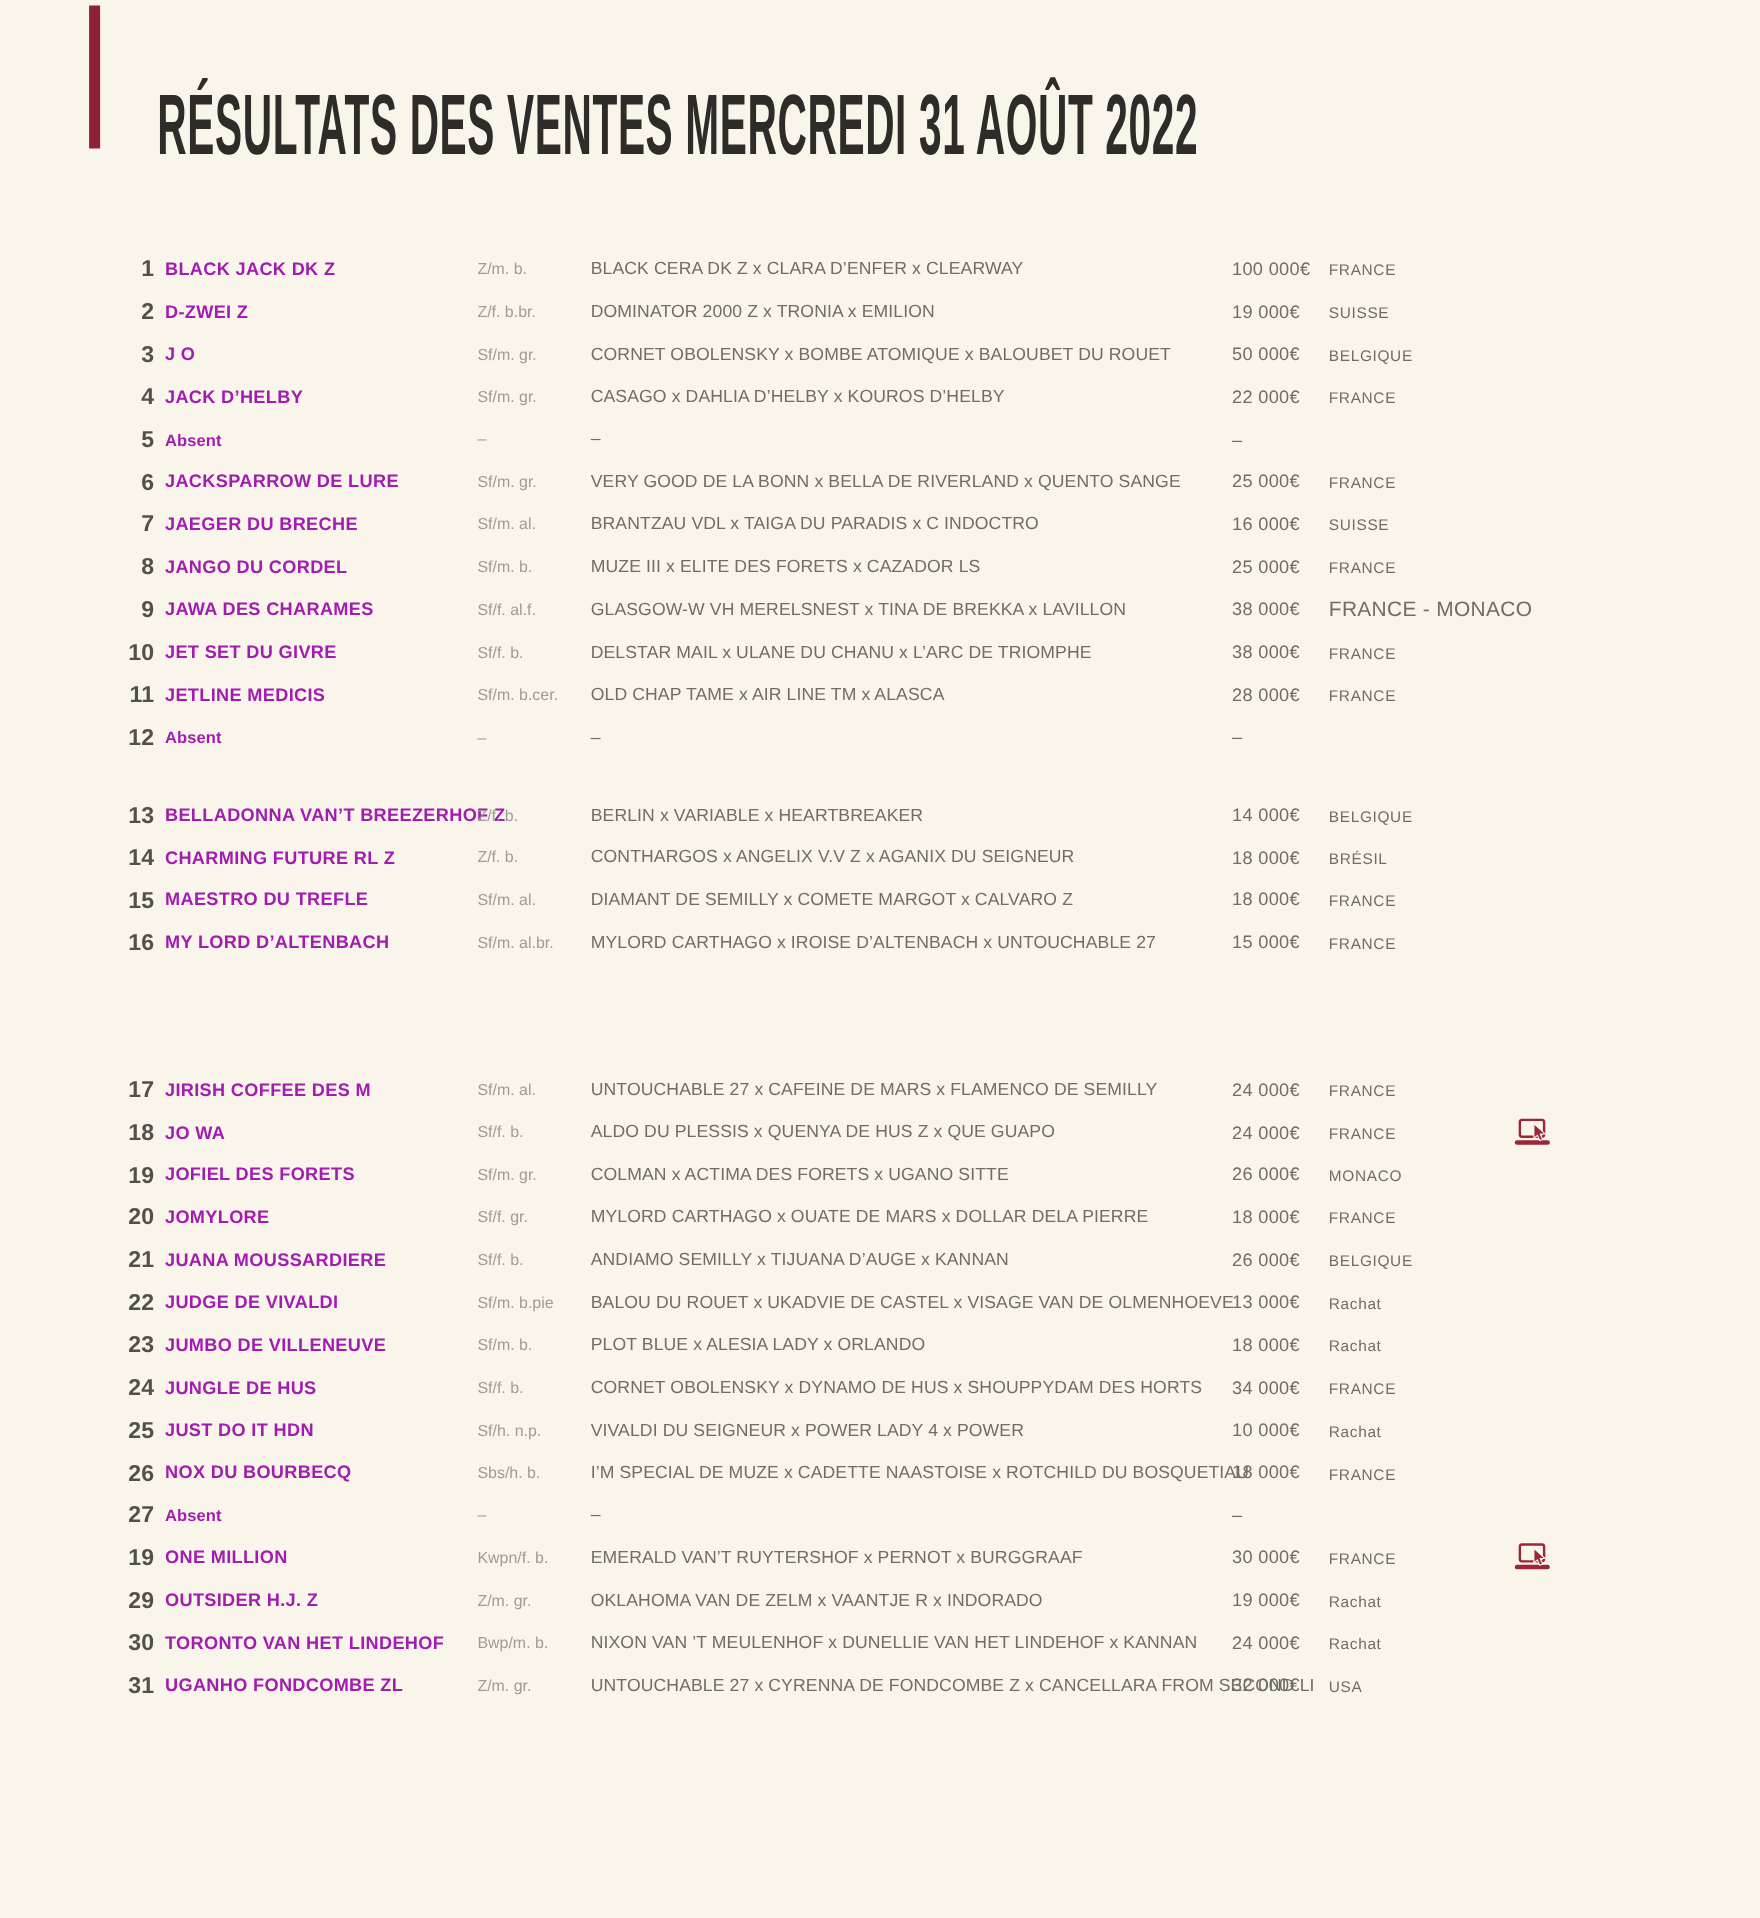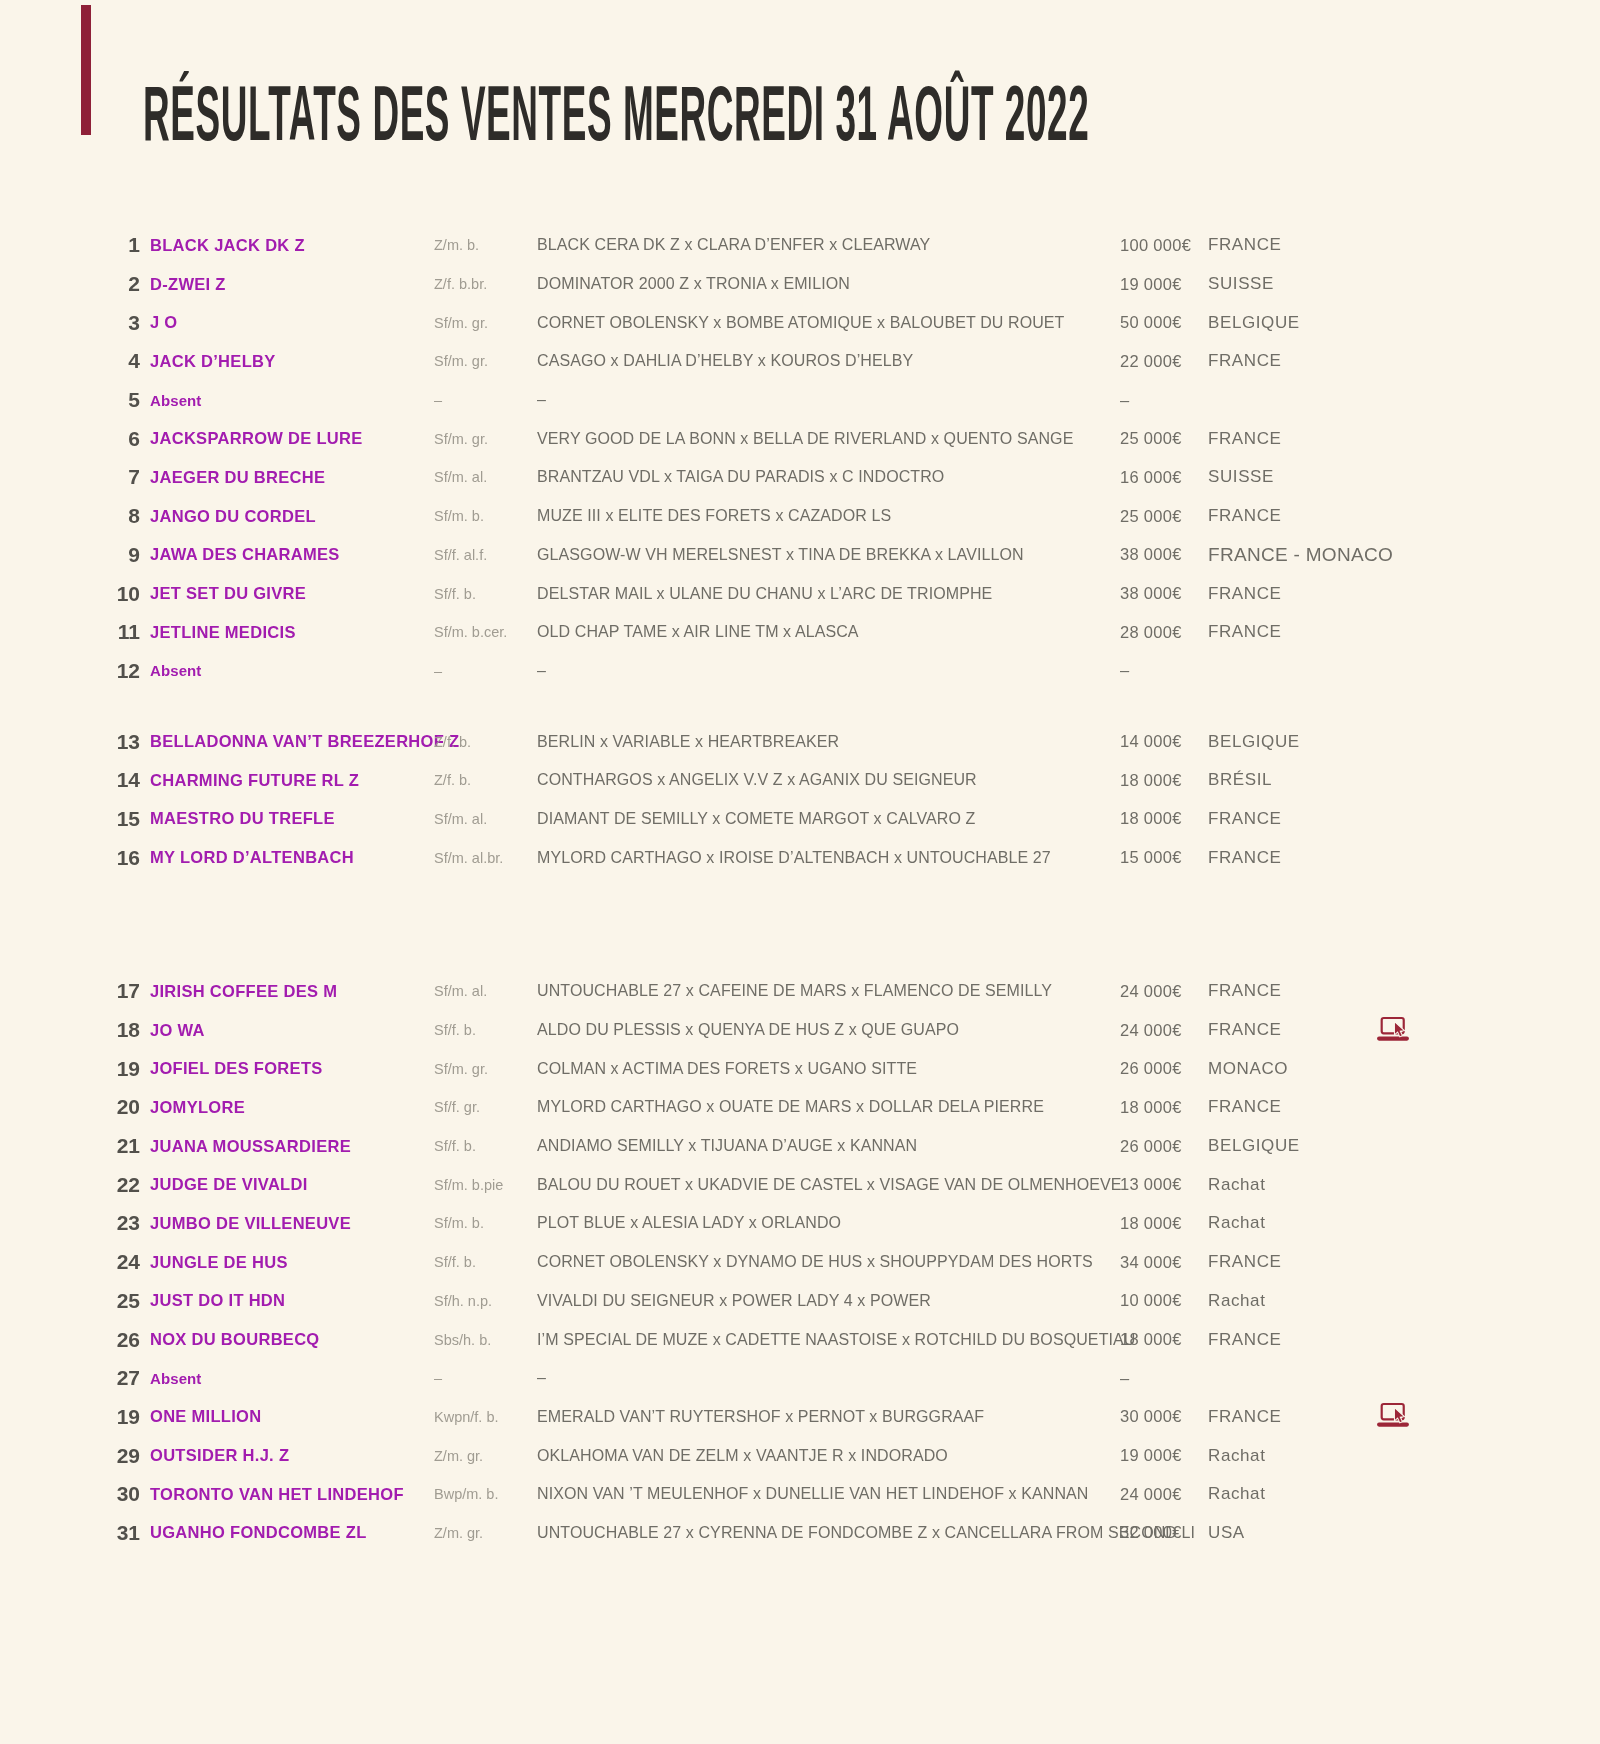--- a/index.html
+++ b/index.html
@@ -53,21 +53,21 @@
     white-space:nowrap;
   }
   .c-ped {
     font-size:16px; color:#6f6d66; white-space:nowrap;
     letter-spacing:0.1px;
   }
   .c-price {
     font-size:16.5px; color:#6f6d66; white-space:nowrap; letter-spacing:0.3px;
   }
   .c-country {
-    font-size:17px; color:#6f6d66; white-space:nowrap; letter-spacing:0.6px;
+    font-size:14px; color:#6f6d66; white-space:nowrap; letter-spacing:0.6px;
   }
   .c-country.small { font-size:19px; letter-spacing:0.3px; }
   .c-icon { display:flex; justify-content:flex-end; align-items:center; padding-right:6px; }
   .laptop-btn { color:#9c2638; cursor:pointer; line-height:0; background:none; border:none; padding:0; }
 </style>
 </head>
 <body>
 
 <div class="page">
   <div class="accent-bar"></div>

